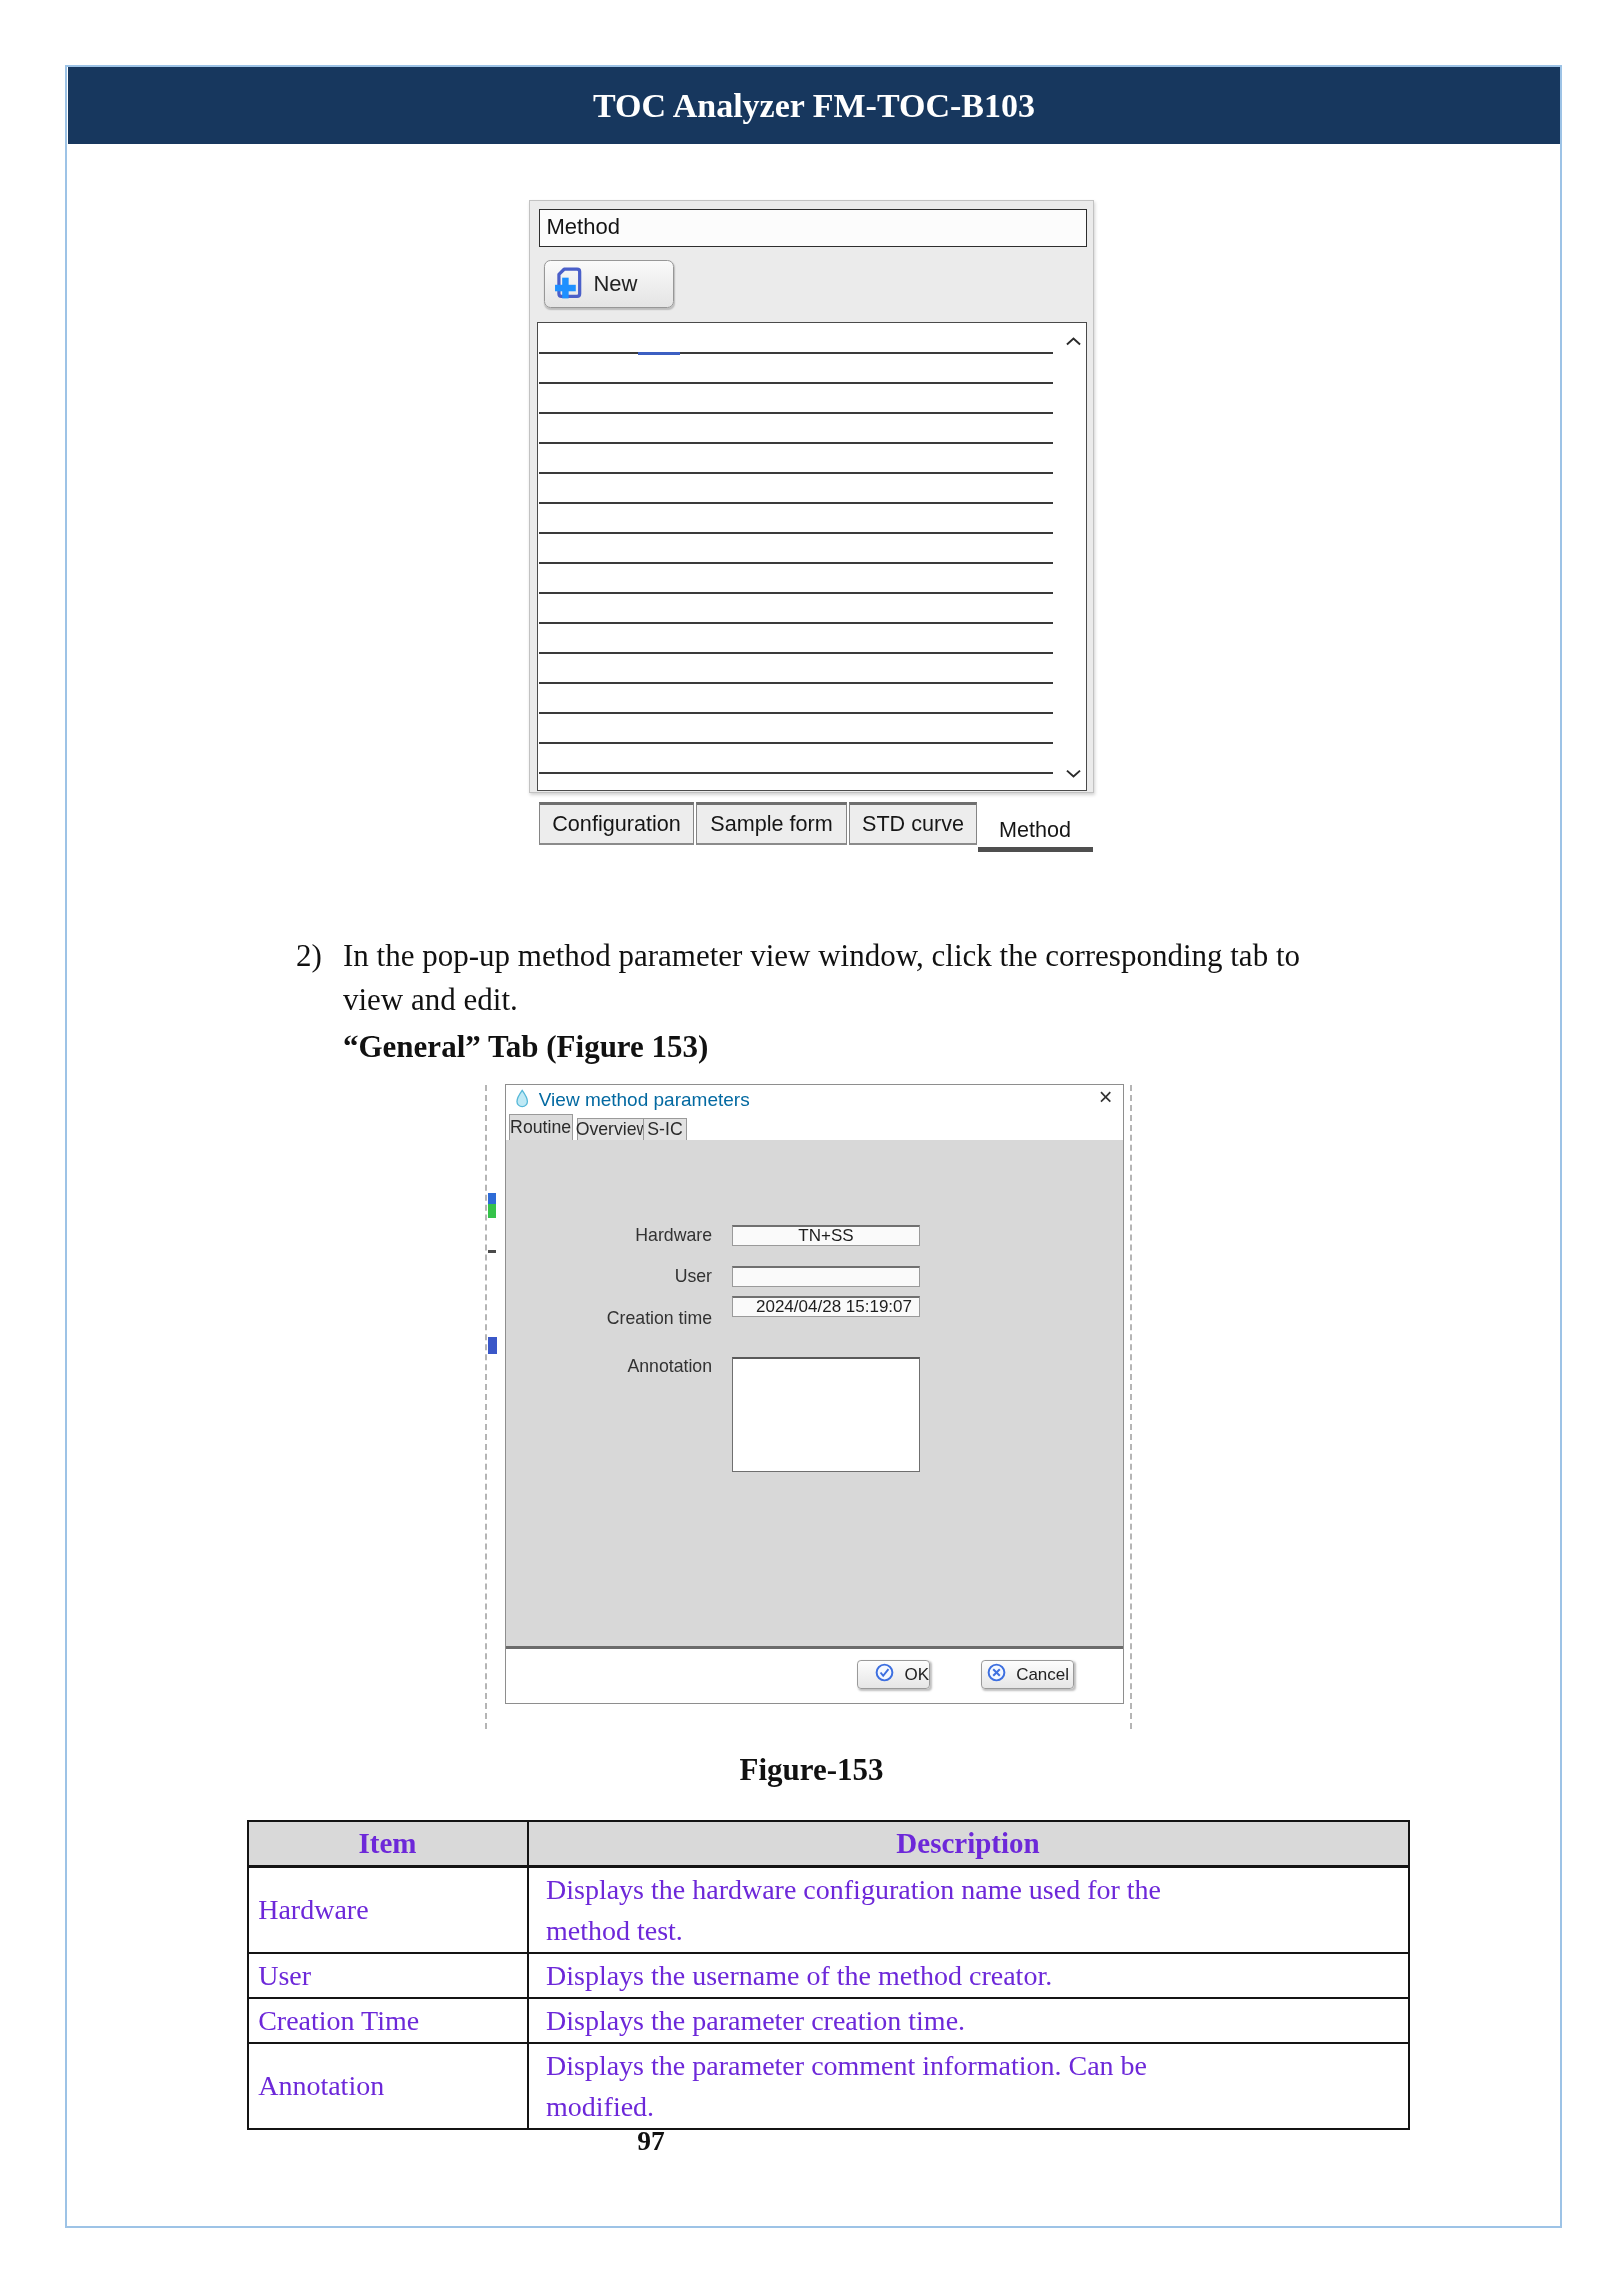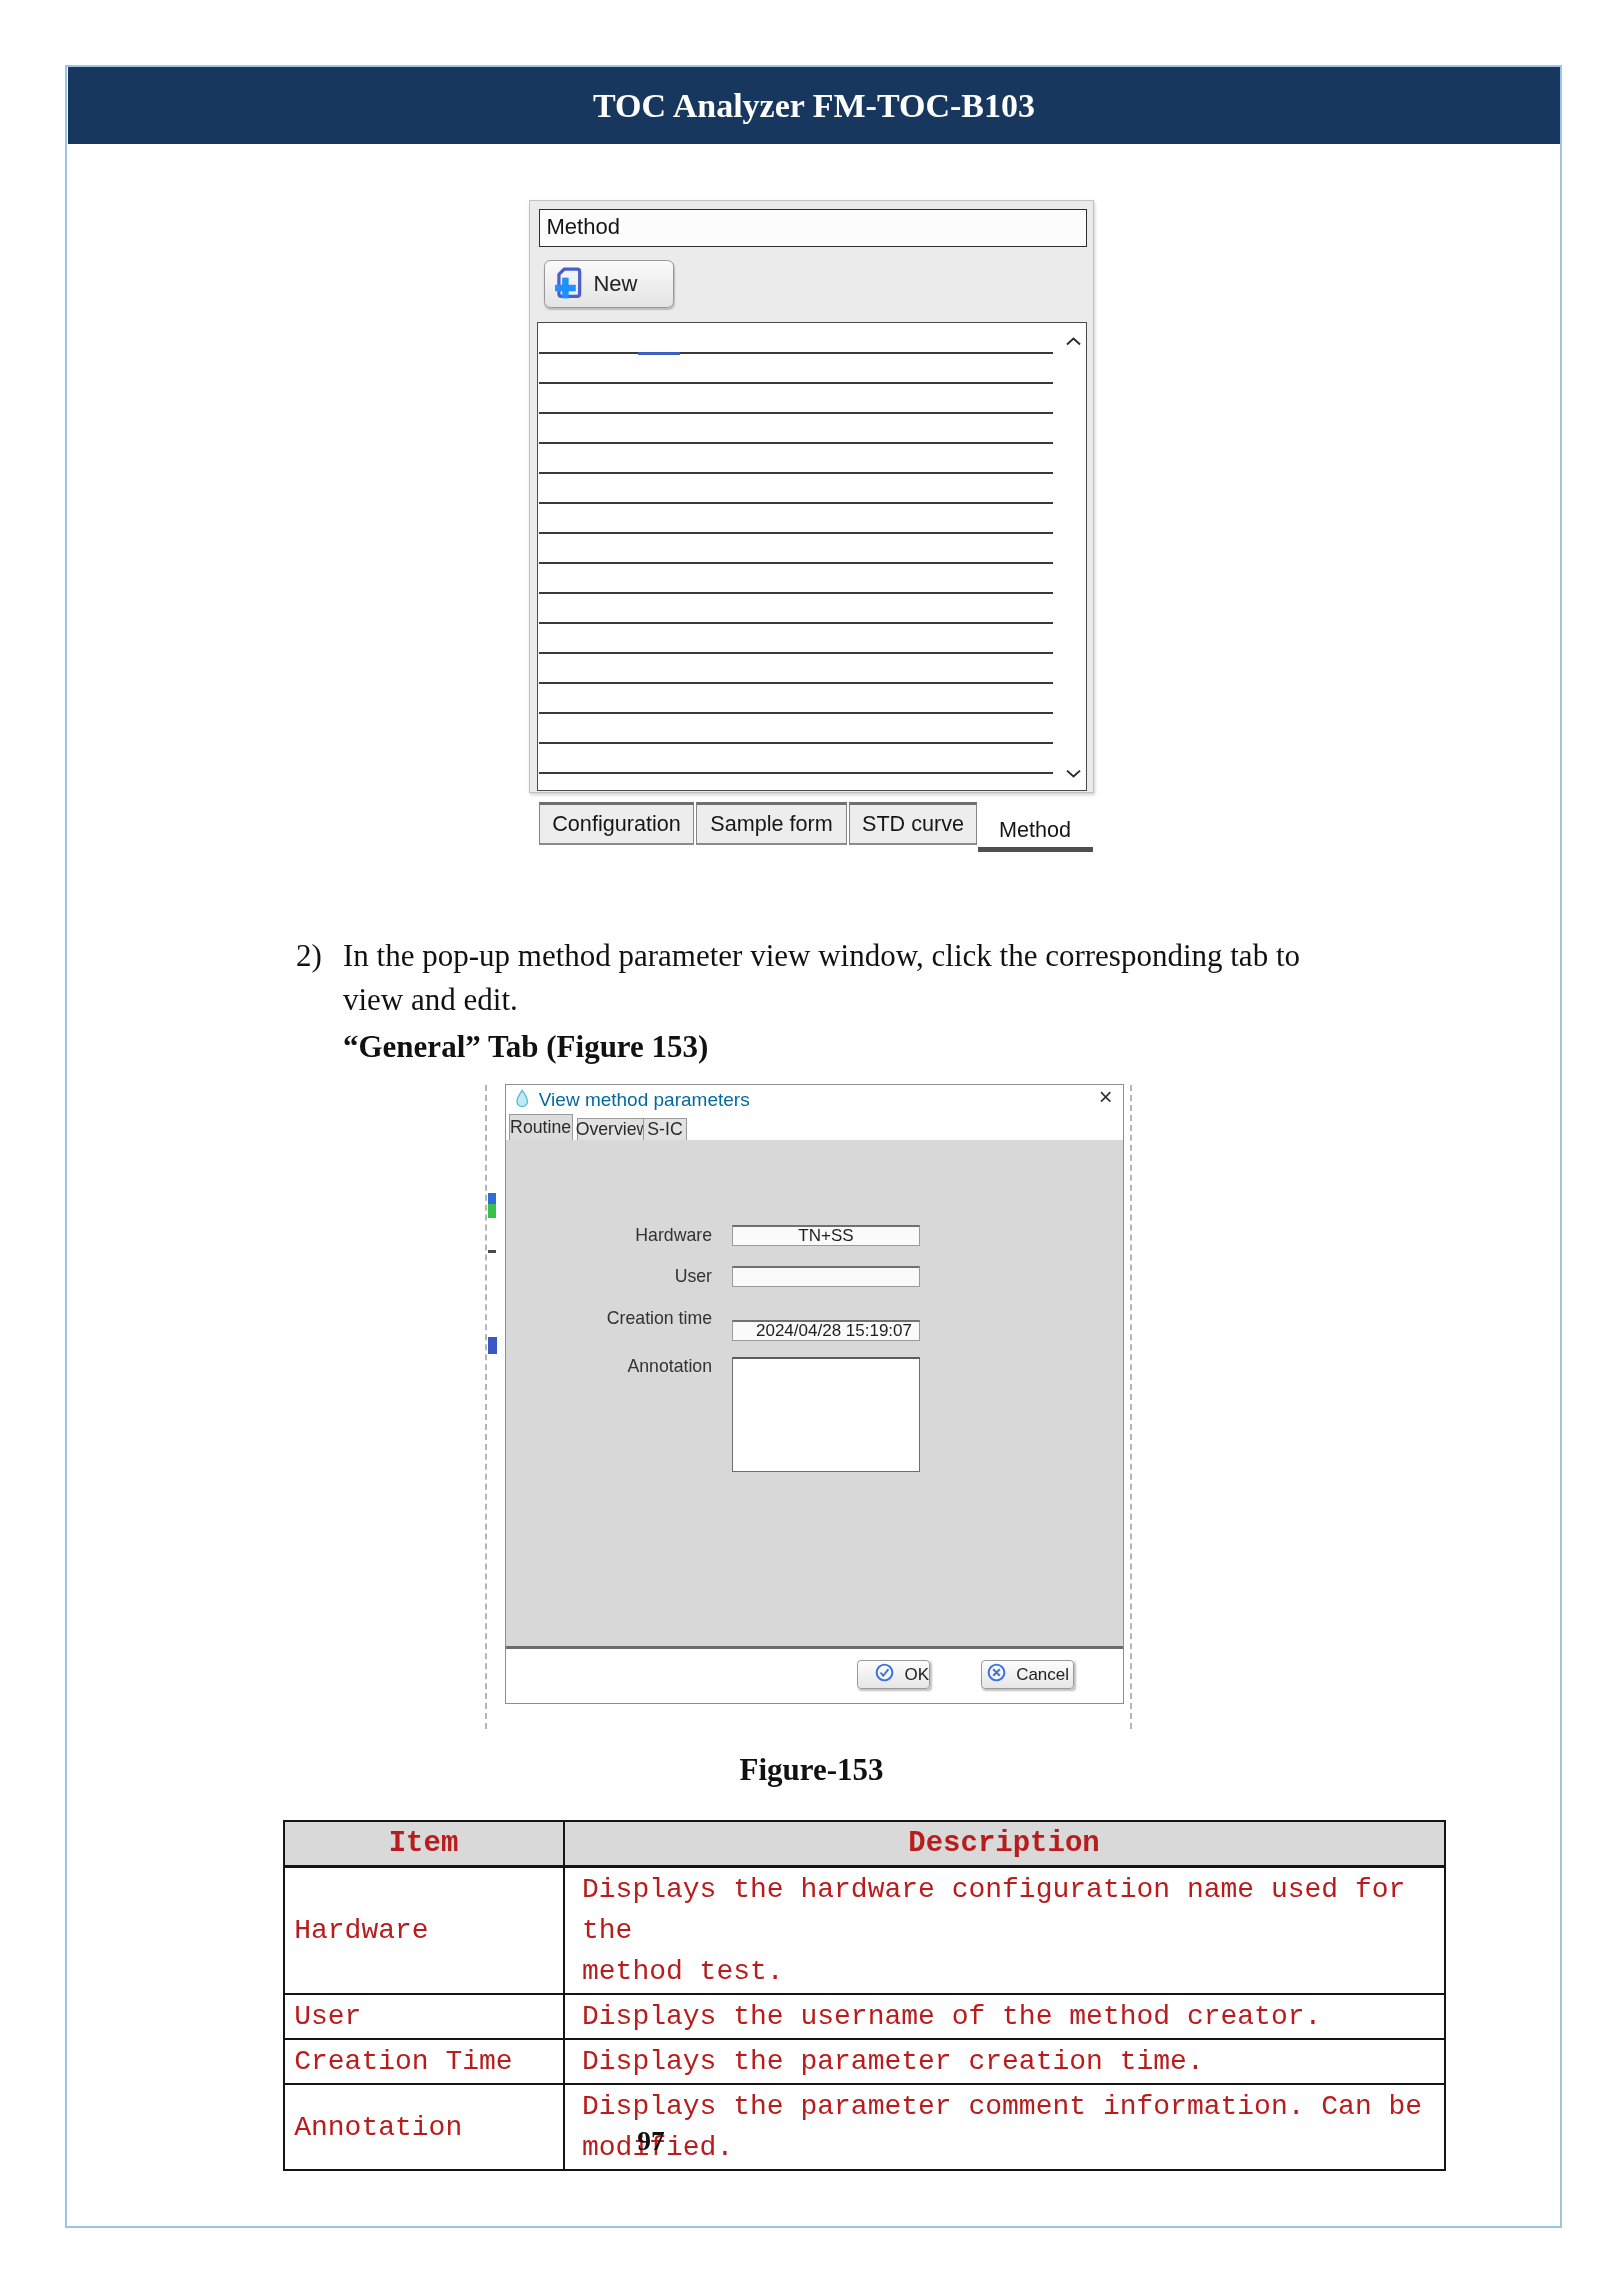--- a/index.html
+++ b/index.html
@@ -72,21 +72,21 @@
   .fld-area{position:absolute;left:226px;top:272px;width:188px;height:115px;background:#ffffff;
           border:0.7px solid #6F6F6F;border-top:2px solid #5A5A5A;box-sizing:border-box;}
   .dlg-btn{position:absolute;top:575px;height:29px;border:1.3px solid #9A9A9A;border-radius:3.9px;
           background:linear-gradient(#FDFDFD,#E6E6E6);box-sizing:border-box;display:flex;
           align-items:center;justify-content:center;gap:9.2px;font-size:17px;color:#222;
           box-shadow:1.3px 1.3px 2px rgba(0,0,0,.25);}
   .dlg-btn.ok{left:351px;width:73px;justify-content:flex-end;}
   .dlg-btn.cancel{left:475px;width:93px;}
   
   .desc-table{position:absolute;left:247px;top:1820px;border-collapse:collapse;
-          font-size:28px;font-family:Liberation Mono, monospace;color:#b91c1c;margin-left:36px;}
+          font-size:28px;font-family:Liberation Serif, serif;color:#6d28d9;}
   .desc-table td,.desc-table th{border:2px solid #141414;box-sizing:border-box;}
   .desc-table th{background:#D9D9D9;font-weight:bold;font-size:29px;border-bottom:3.3px solid #141414;}
   .desc-table .c-item{width:280px;text-align:left;padding-left:9.2px;}
   .desc-table th.c-item{text-align:center;padding-left:0;}
   .desc-table .c-desc{width:881px;text-align:left;padding-left:17px;white-space:pre-line;line-height:41px;}
   .r-head{height:41px;} .r1{height:85px;} .r2{height:41px;} .r3{height:43px;} .r4{height:71px;}
   .pagenum{position:absolute;left:0;top:2125px;width:1302px;text-align:center;font-size:27.5px;font-weight:bold;}
 </style>
 </head>
 <body>
@@ -178,21 +178,21 @@
     </div>
 
     <div class="dlg-body">
       <div class="fld-label" style="left:49px;top:85px;">Hardware</div>
       <div class="fld-input" style="top:85px;">TN+SS</div>
 
       <div class="fld-label" style="left:49px;top:126px;">User</div>
       <div class="fld-input" style="top:126px;"></div>
 
       <div class="fld-label" style="left:49px;top:168px;">Creation time</div>
-      <div class="fld-input" style="top:180px;padding-left:16px;">2024/04/28 15:19:07</div>
+      <div class="fld-input" style="top:156px;padding-left:16px;">2024/04/28 15:19:07</div>
 
       <div class="fld-label" style="left:49px;top:216px;">Annotation</div>
       <div class="fld-area" style="top:217px;"></div>
     </div>
 
     <div class="dlg-btn ok">
       <span>
         <svg width="21" height="21" viewBox="0 0 32 32">
           <circle cx="16" cy="16" r="12" fill="#F4F8FF" stroke="#3D6FE0" stroke-width="3"></circle>
           <polyline points="10,16 14,21 22,11" fill="none" stroke="#3D6FE0" stroke-width="3"></polyline>

